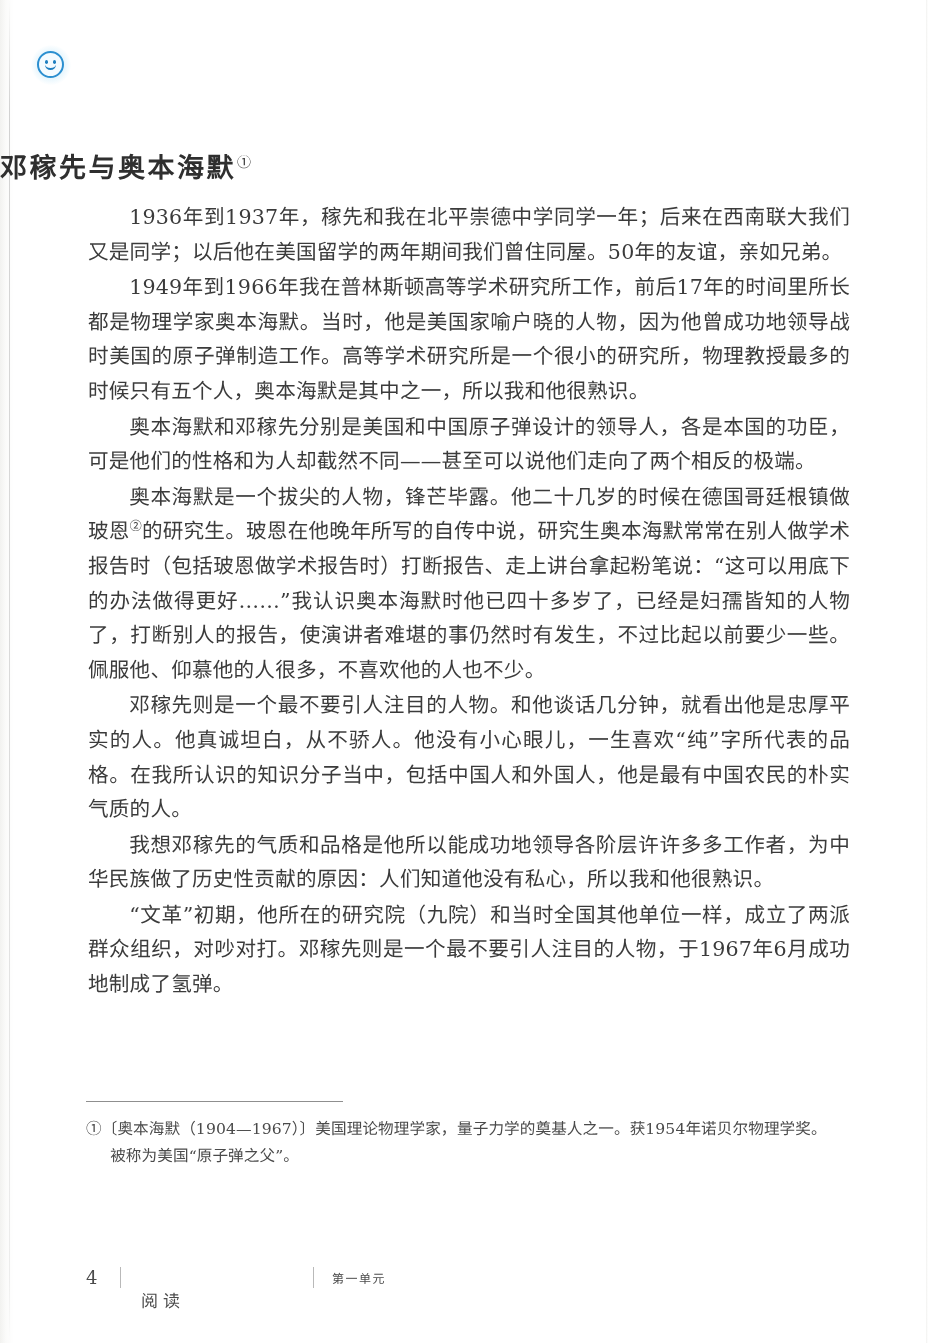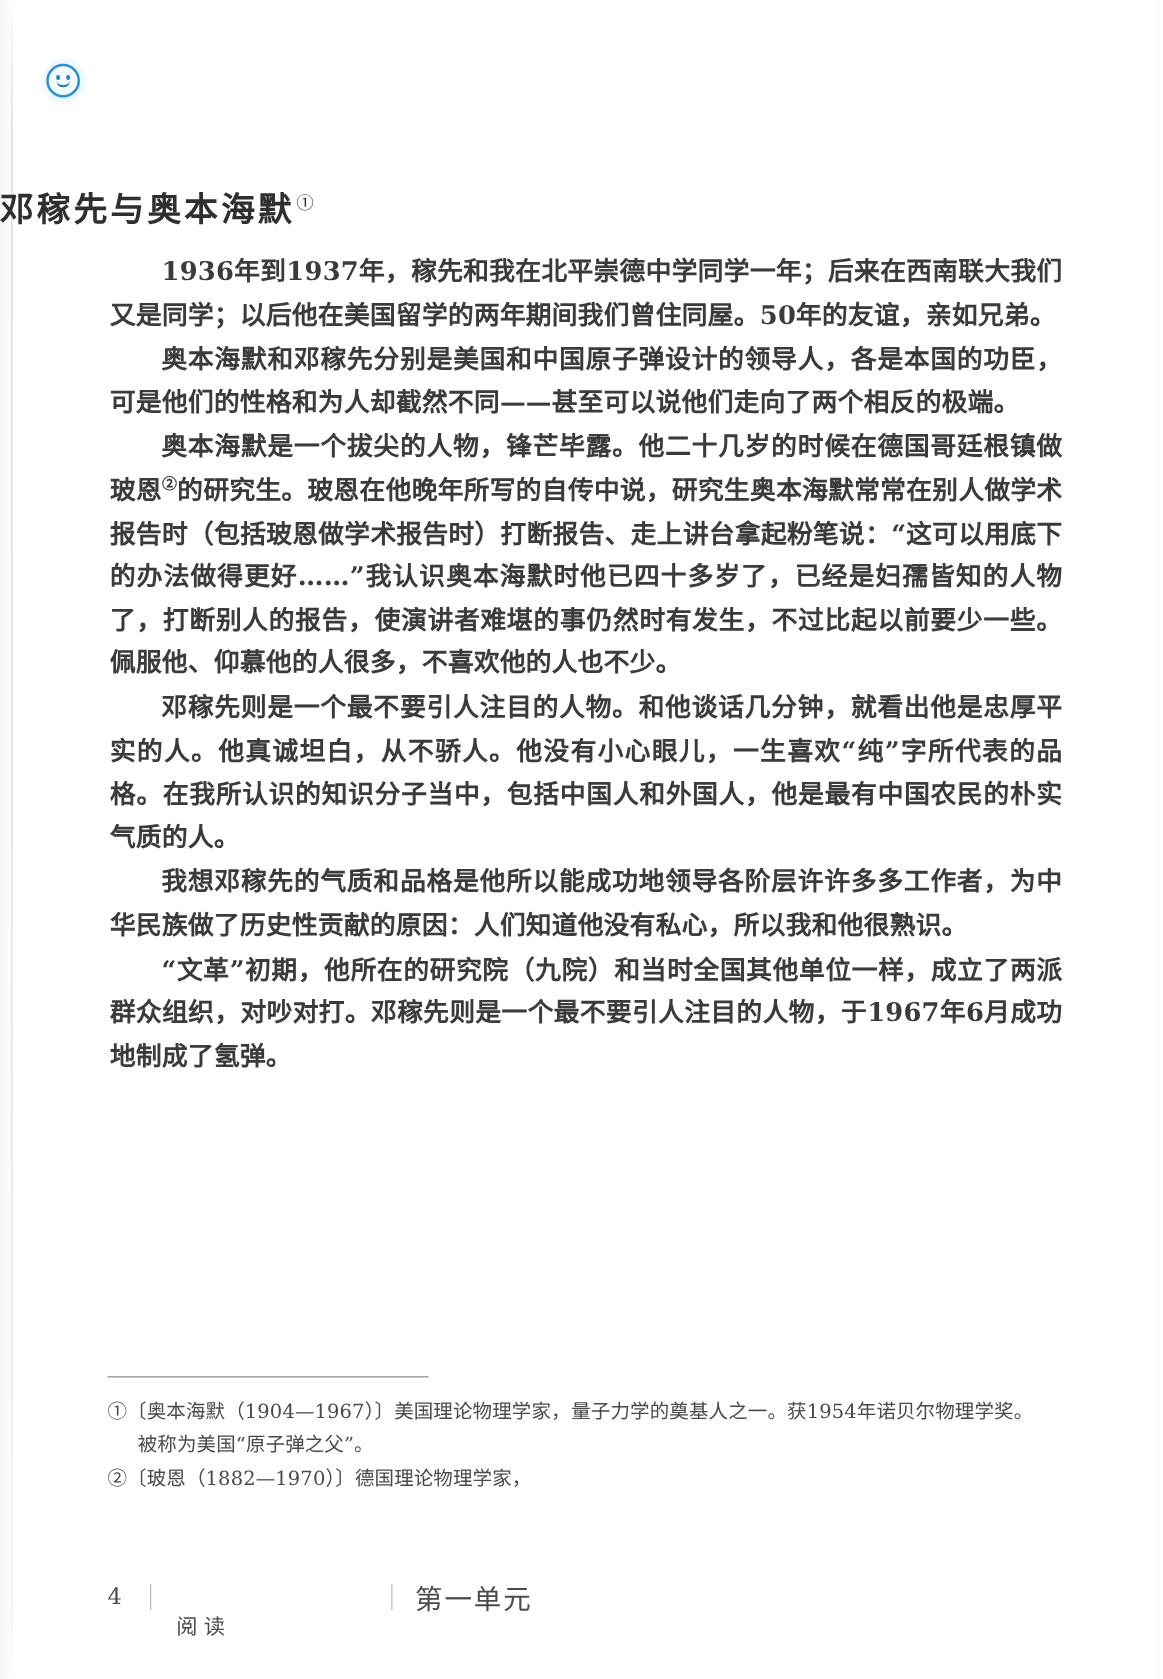--- a/index.html
+++ b/index.html
@@ -112,21 +112,20 @@
     margin-left: 1px;
   }
 
   
   .body-col {
     position: absolute;
     left: 88px;
     top: 200px;
     width: 762px;
     color: #3b3b3b;
-    font-weight: bold;
   }
   p.para {
     margin: 0 0 1px 0;
     font-size: 20.6px;
     line-height: 34.6px;
     text-align: justify;
     text-justify: inter-ideograph;
     text-indent: 2em;
     letter-spacing: .2px;
     font-family: "DejaVu Serif", "Liberation Serif", serif;
@@ -204,21 +203,21 @@
   }
   .footer .spacer { flex: 0 0 128px; }
   .footer .vline2 {
     width: 1px;
     height: 21px;
     background: #b9b9b9;
     margin-right: 18px;
   }
   .footer .unit-label {
     letter-spacing: 1.5px;
-    font-size: 22px;
+    font-size: 12px;
     text-align: right;
   }
 </style>
 </head>
 <body>
 
 <div class="page">
 
   <div class="scan-edge-left"></div>
   <div class="scan-edge-right"></div>
@@ -229,33 +228,33 @@
       <span class="eye left"></span>
       <span class="eye right"></span>
       <span class="mouth"></span>
     </div>
   </div>
 
   <h1 class="title"><span>邓稼先与奥本海默</span><span class="fn">①</span></h1>
 
   <div class="body-col">
     <p class="para">1936年到1937年，稼先和我在北平崇德中学同学一年；后来在西南联大我们又是同学；以后他在美国留学的两年期间我们曾住同屋。50年的友谊，亲如兄弟。</p>
+    <p class="para">1949年到1966年我在普林斯顿高等学术研究所工作，前后17年的时间里所长都是物理学家奥本海默。当时，他是美国家喻户晓的人物，因为他曾成功地领导战时美国的原子弹制造工作。高等学术研究所是一个很小的研究所，物理教授最多的时候只有五个人，奥本海默是其中之一，所以我和他很熟识。</p>
     <p class="para">奥本海默和邓稼先分别是美国和中国原子弹设计的领导人，各是本国的功臣，可是他们的性格和为人却截然不同——甚至可以说他们走向了两个相反的极端。</p>
     <p class="para"><span>奥本海默是一个拔尖的人物，锋芒毕露。他二十几岁的时候在德国哥廷根镇做玻恩</span><sup class="fnref">②</sup><span>的研究生。玻恩在他晚年所写的自传中说，研究生奥本海默常常在别人做学术报告时（包括玻恩做学术报告时）打断报告、走上讲台拿起粉笔说：“这可以用底下的办法做得更好……”我认识奥本海默时他已四十多岁了，已经是妇孺皆知的人物了，打断别人的报告，使演讲者难堪的事仍然时有发生，不过比起以前要少一些。佩服他、仰慕他的人很多，不喜欢他的人也不少。</span></p>
     <p class="para">邓稼先则是一个最不要引人注目的人物。和他谈话几分钟，就看出他是忠厚平实的人。他真诚坦白，从不骄人。他没有小心眼儿，一生喜欢“纯”字所代表的品格。在我所认识的知识分子当中，包括中国人和外国人，他是最有中国农民的朴实气质的人。</p>
     <p class="para">我想邓稼先的气质和品格是他所以能成功地领导各阶层许许多多工作者，为中华民族做了历史性贡献的原因：人们知道他没有私心，所以我和他很熟识。</p>
     <p class="para">“文革”初期，他所在的研究院（九院）和当时全国其他单位一样，成立了两派群众组织，对吵对打。邓稼先则是一个最不要引人注目的人物，于1967年6月成功地制成了氢弹。</p>
   </div>
 
   <div class="fn-rule"></div>
 
   <div class="fn-area">
     <div class="fn-col">
       <span class="fn-item">①〔奥本海默（1904—1967）〕美国理论物理学家，被称为美国“原子弹之父”。</span>
-      <span class="fn-item">②〔玻恩（1882—1970）〕德国理论物理学家，</span>
     </div>
     <div class="fn-col">
       <span class="fn-cont">量子力学的奠基人之一。获1954年诺贝尔物理学奖。</span>
     </div>
   </div>
 
   <div class="footer">
     <span class="pg-num">4</span>
     <span class="vline"></span>
     <span class="sect-label">阅读</span>

